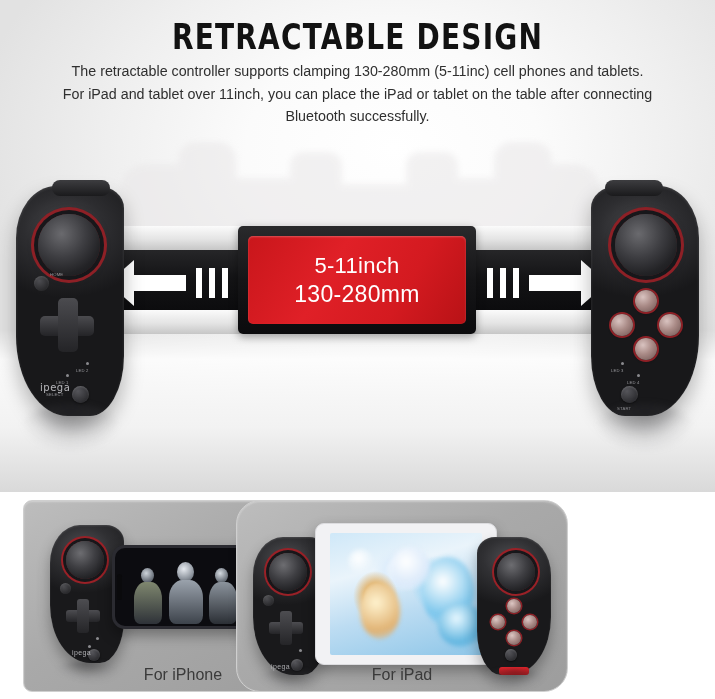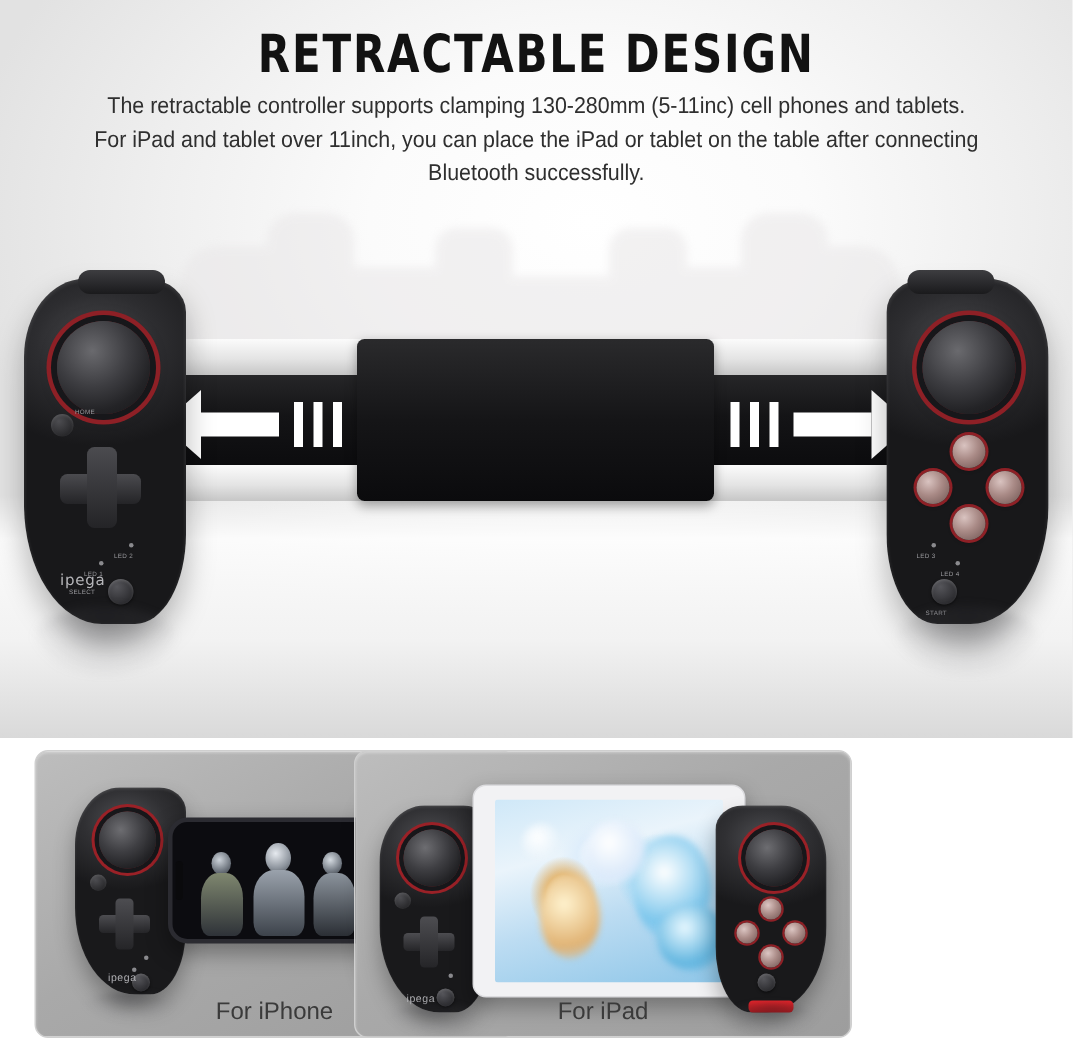--- a/index.html
+++ b/index.html
@@ -157,21 +157,21 @@
   .refl-r{right:22px;}
 
   
   .panels{position:absolute;left:0;top:497px;width:583px;height:202px;}
   .panel{
     position:absolute;top:3px;height:190px;border-radius:9px;overflow:hidden;
     background:linear-gradient(150deg,#bdbdbd 0%,#a9a9a9 45%,#9d9d9d 100%);
     border:1px solid #cfcfcf;box-shadow:inset 0 1px 2px rgba(255,255,255,.35);
   }
   .panel-l{left:23px;width:318px;}
-  .panel-r{right:15px;width:330px;}
+  .panel-r{right:15px;width:330px;border-radius:24px;}
   .caption{
     position:absolute;bottom:7px;left:0;width:100%;text-align:center;
     font-size:16px;color:#3a3a3a;
   }
 
   
   .mini-grip{
     position:absolute;width:74px;height:138px;
     background:
       radial-gradient(ellipse 60px 46px at 45% 16%, #4e4e52 0%, #303033 45%, #19191b 100%),
@@ -295,20 +295,24 @@
 
     <div class="arrow-head head-right"></div>
     <div class="arrow-shaft shaft-right"></div>
     <div class="dashes right">
         <span></span>
         <span></span>
         <span></span>
       </div>
 
     <div class="red-frame"></div>
+    <div class="red-label">
+      <div class="l1">5-11inch</div>
+      <div class="l2">130-280mm</div>
+    </div>
 
     <div class="grip grip-l">
       <div class="shoulder shoulder-l"></div>
       <div class="stick stick-l"></div>
       <div class="home-btn"></div>
       <div class="micro" style="left:34px;top:86px;">HOME</div>
       <div class="dpad">
           <b class="h"></b>
           <b class="v"></b>
         </div>

